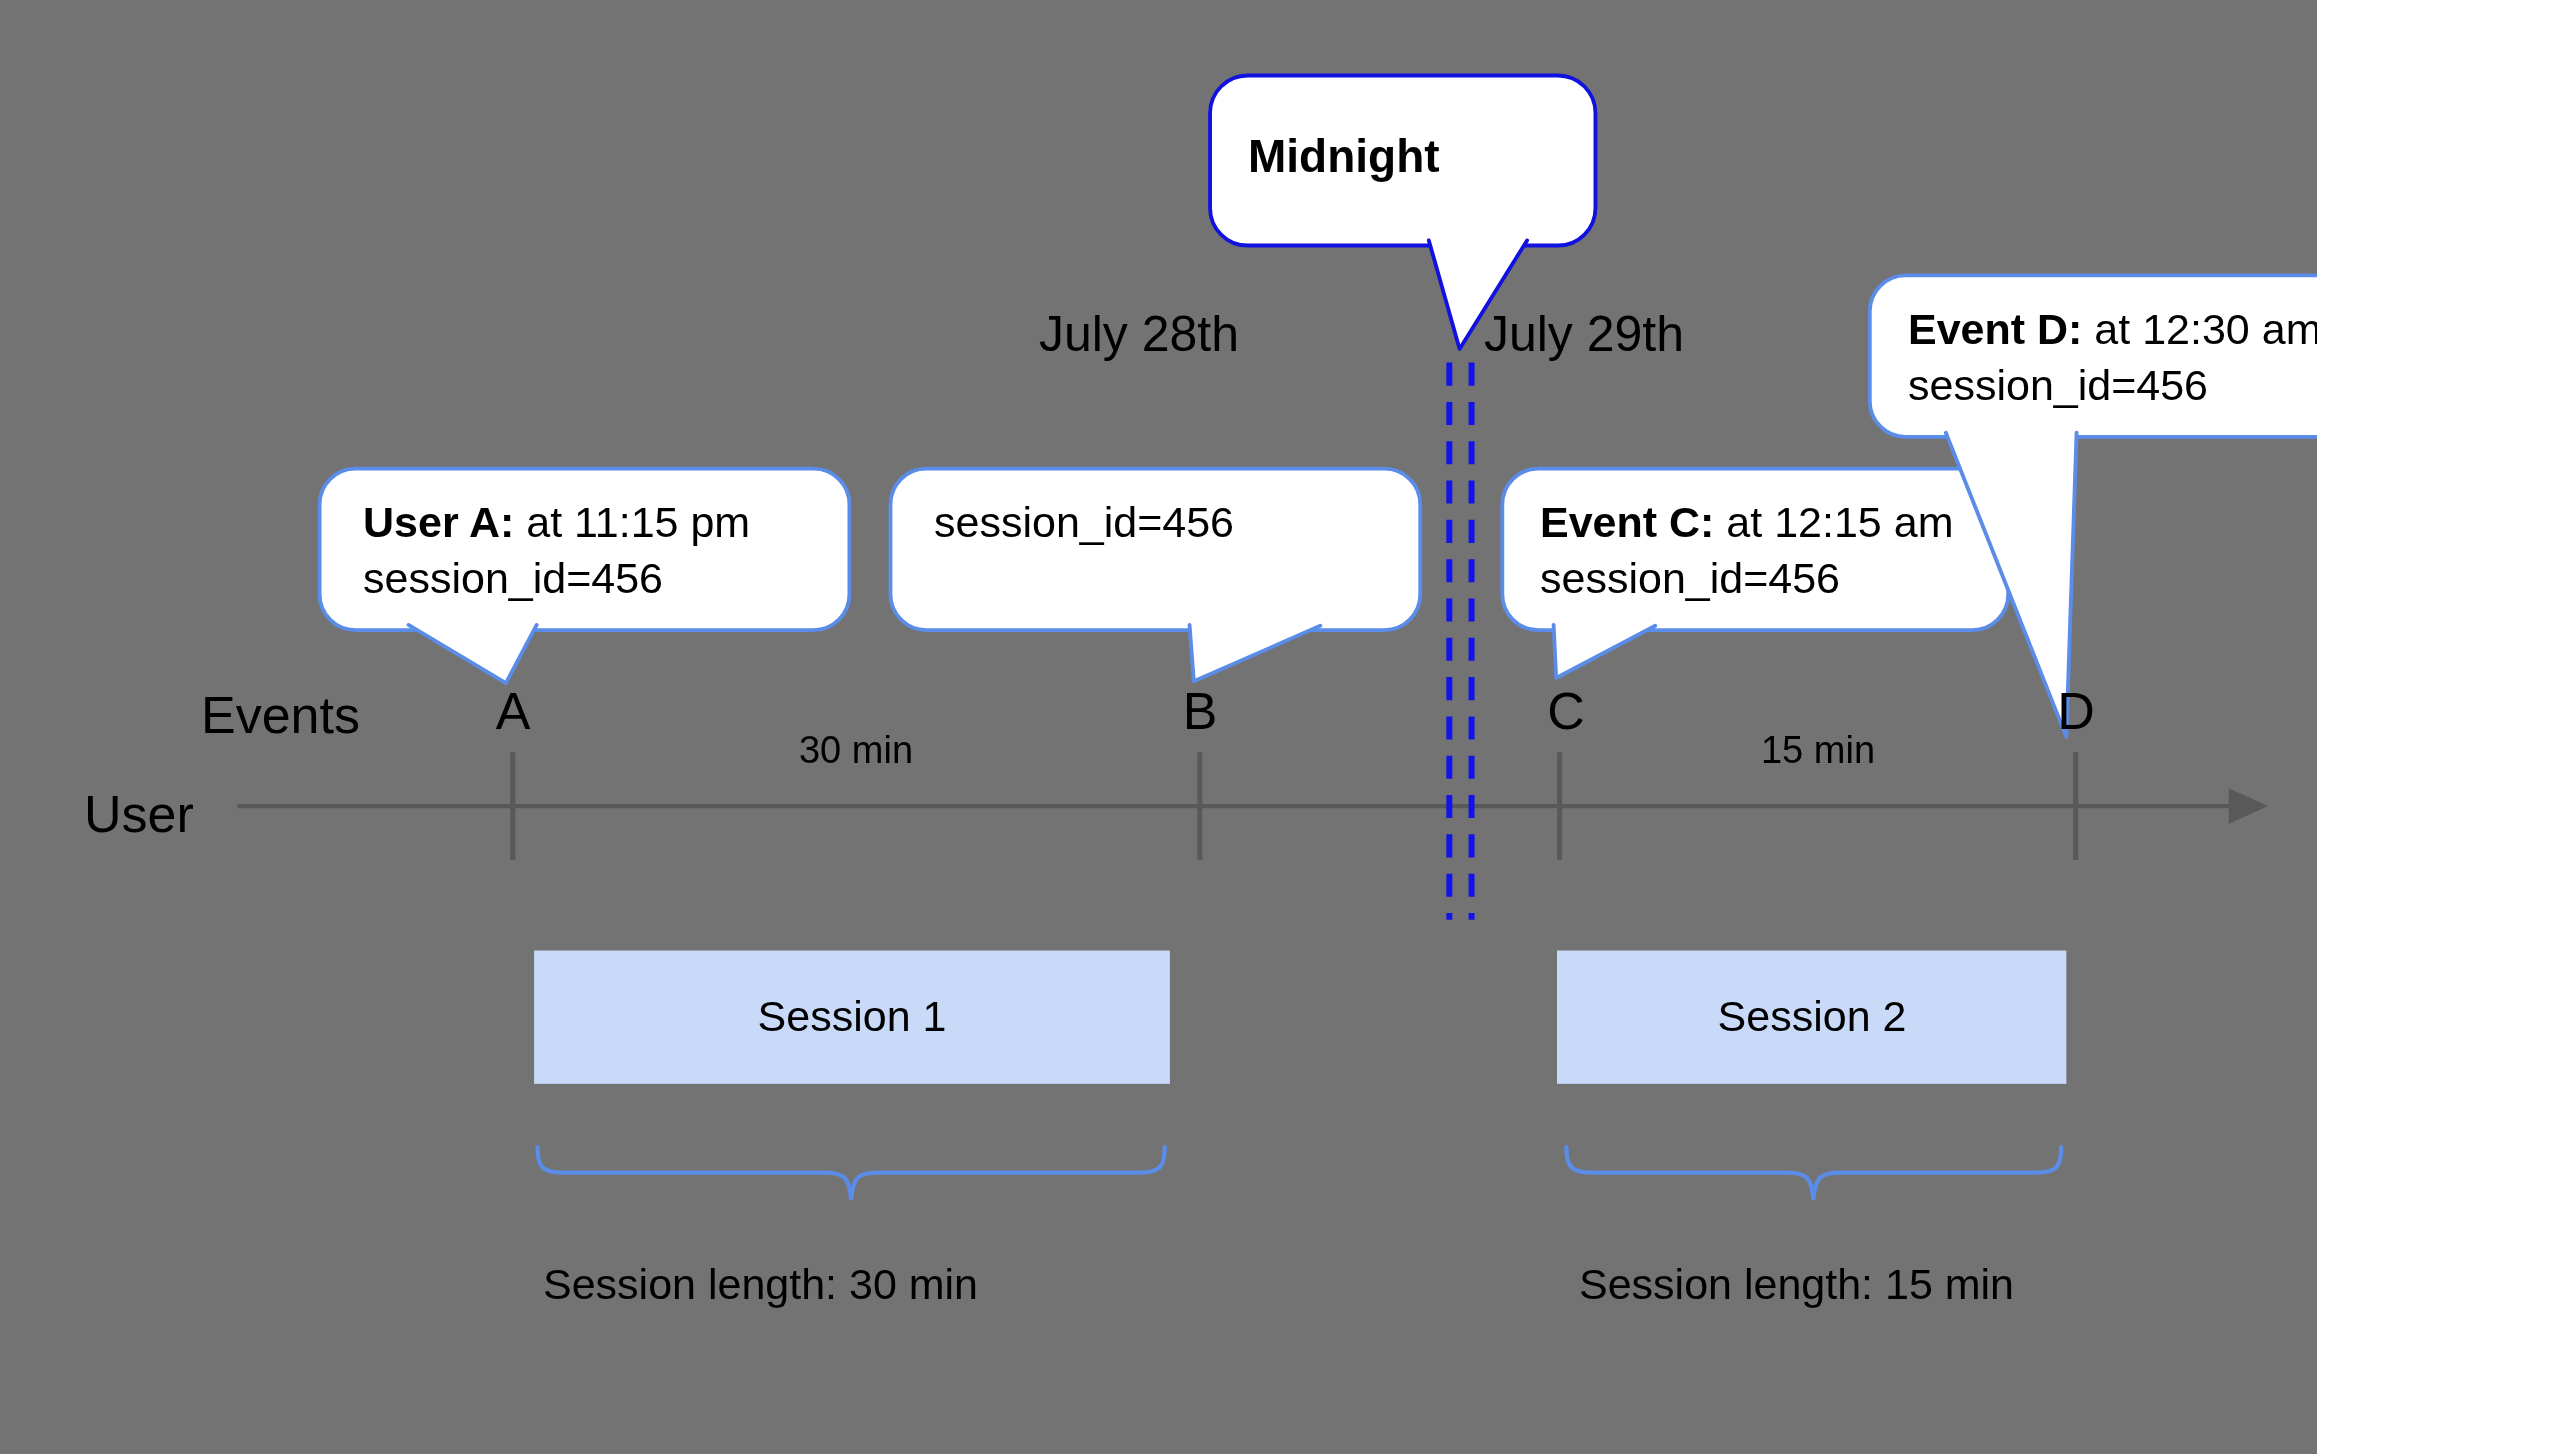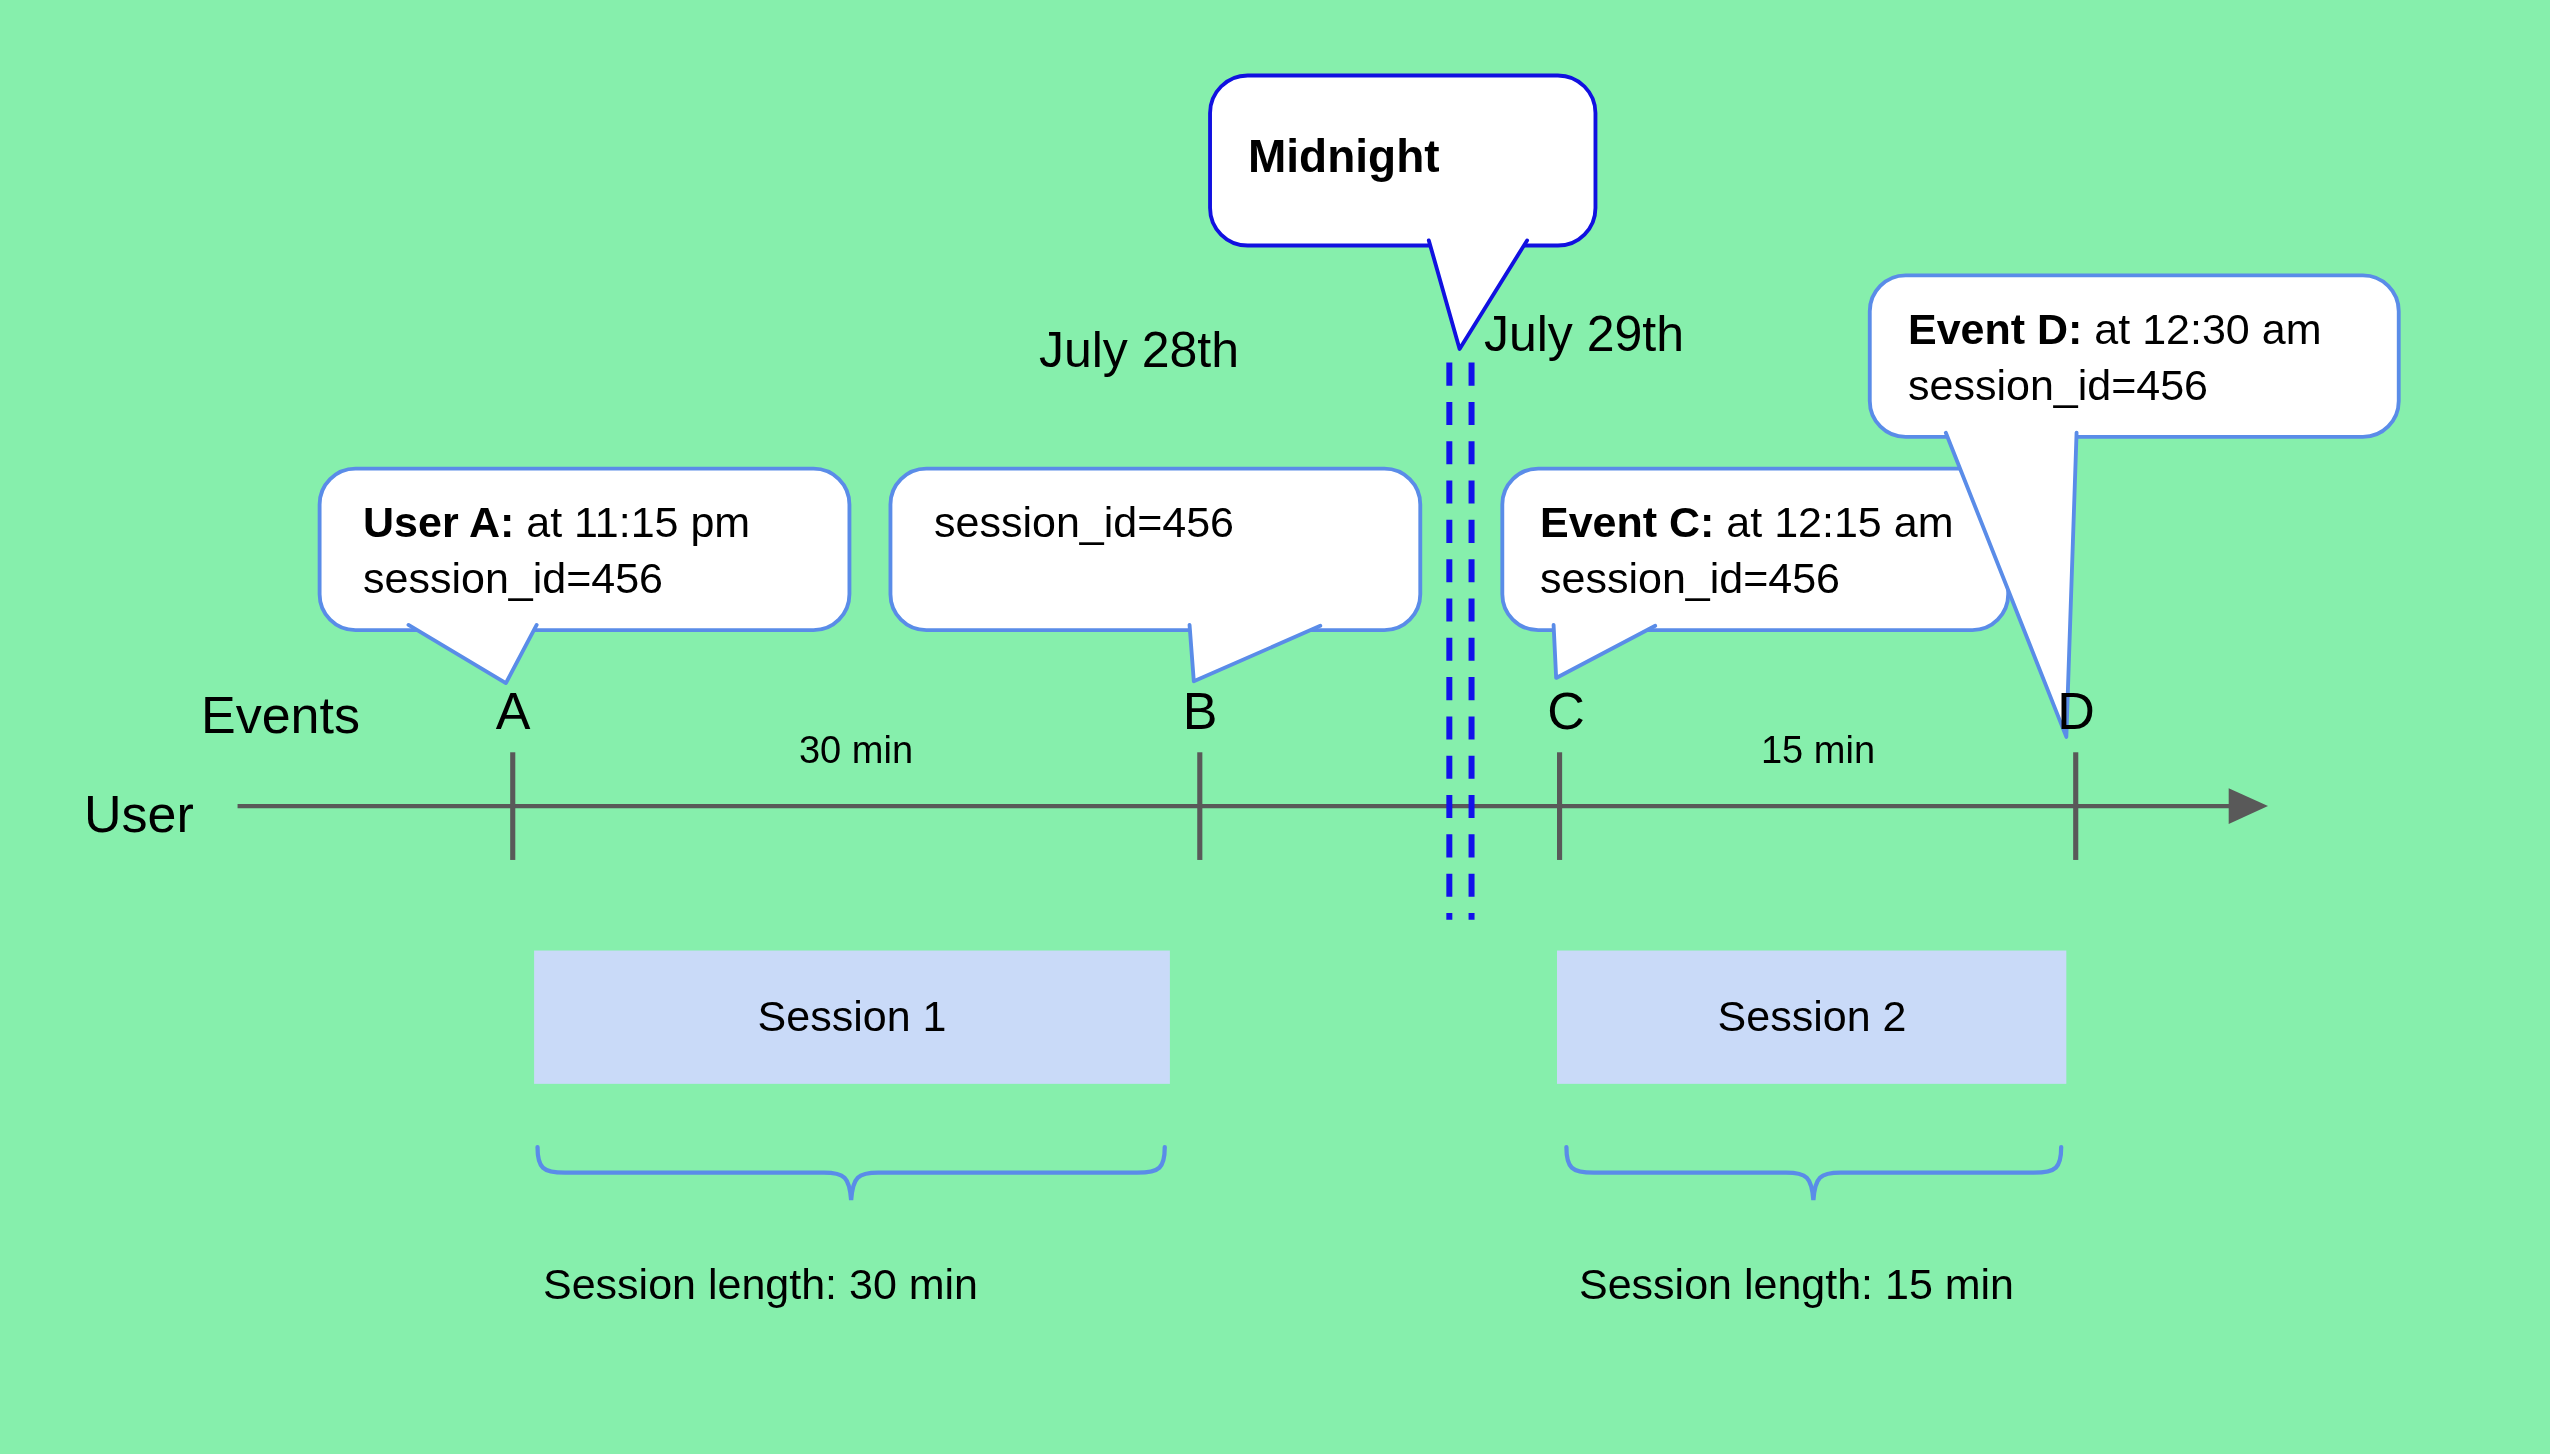--- a/index.html
+++ b/index.html
@@ -1,19 +1,19 @@
 <!DOCTYPE html>
 <html style="font-size:13.7px"><head>
 <meta charset="utf-8">
 <style>
   html,body{margin:0;padding:0;background:#ffffff;}
   .canvas{
     position:relative;
-    width:2550px;height:1455px;
-    background:#86efac;
+    width:2317px;height:1455px;
+    background:#737373;
     overflow:hidden;
     font-family:"Liberation Sans",sans-serif;
   }
   .svg-layer{position:absolute;left:0;top:0;width:2550px;height:1455px;}
   .axis{stroke:var(--axis-gray);stroke-width:5px;fill:none;}
   .tick{stroke:var(--axis-gray);stroke-width:6px;}
   .arrowhead{fill:var(--axis-gray);stroke:none;}
   .dash{stroke:var(--dash-blue);stroke-width:7px;stroke-dasharray:27 19;fill:none;}
   .midnight-shape{fill:#ffffff;stroke:var(--midnight-blue);stroke-width:4.5px;}
   .callout-shape{fill:#ffffff;stroke:var(--callout-blue);stroke-width:4.5px;}
@@ -65,21 +65,21 @@
     <rect class="callout-shape" x="2188" y="322" width="619" height="189" rx="42"></rect>
 
     <path class="tail light" d="M478,731 L592,799 L628,731"></path>
     <path class="tail light" d="M1392,731 L1397,797 L1545,732"></path>
     <path class="tail light" d="M1818,731 L1821,793 L1937,732"></path>
     <path class="tail light" d="M2277,506 L2418,862 L2430,506"></path>
   </svg>
 
   <div class="t f54 bold" style="left:1248px;top:133px;">Midnight</div>
 
-  <div class="t f58 center" style="left:1139px;top:309px;margin-top:16px;">July 28th</div>
+  <div class="t f58 center" style="left:1139px;top:309px;">July 28th</div>
   <div class="t f58 center" style="left:1584px;top:309px;">July 29th</div>
 
   <div class="t bubble-text" style="left:363px;top:494px;">
     <div><b class="bold">User A:</b><span> at 11:15 pm</span></div>
     <div>session_id=456</div>
   </div>
   <div class="t bubble-text" style="left:934px;top:494px;">
     <div>session_id=456</div>
   </div>
   <div class="t bubble-text" style="left:1540px;top:494px;">

